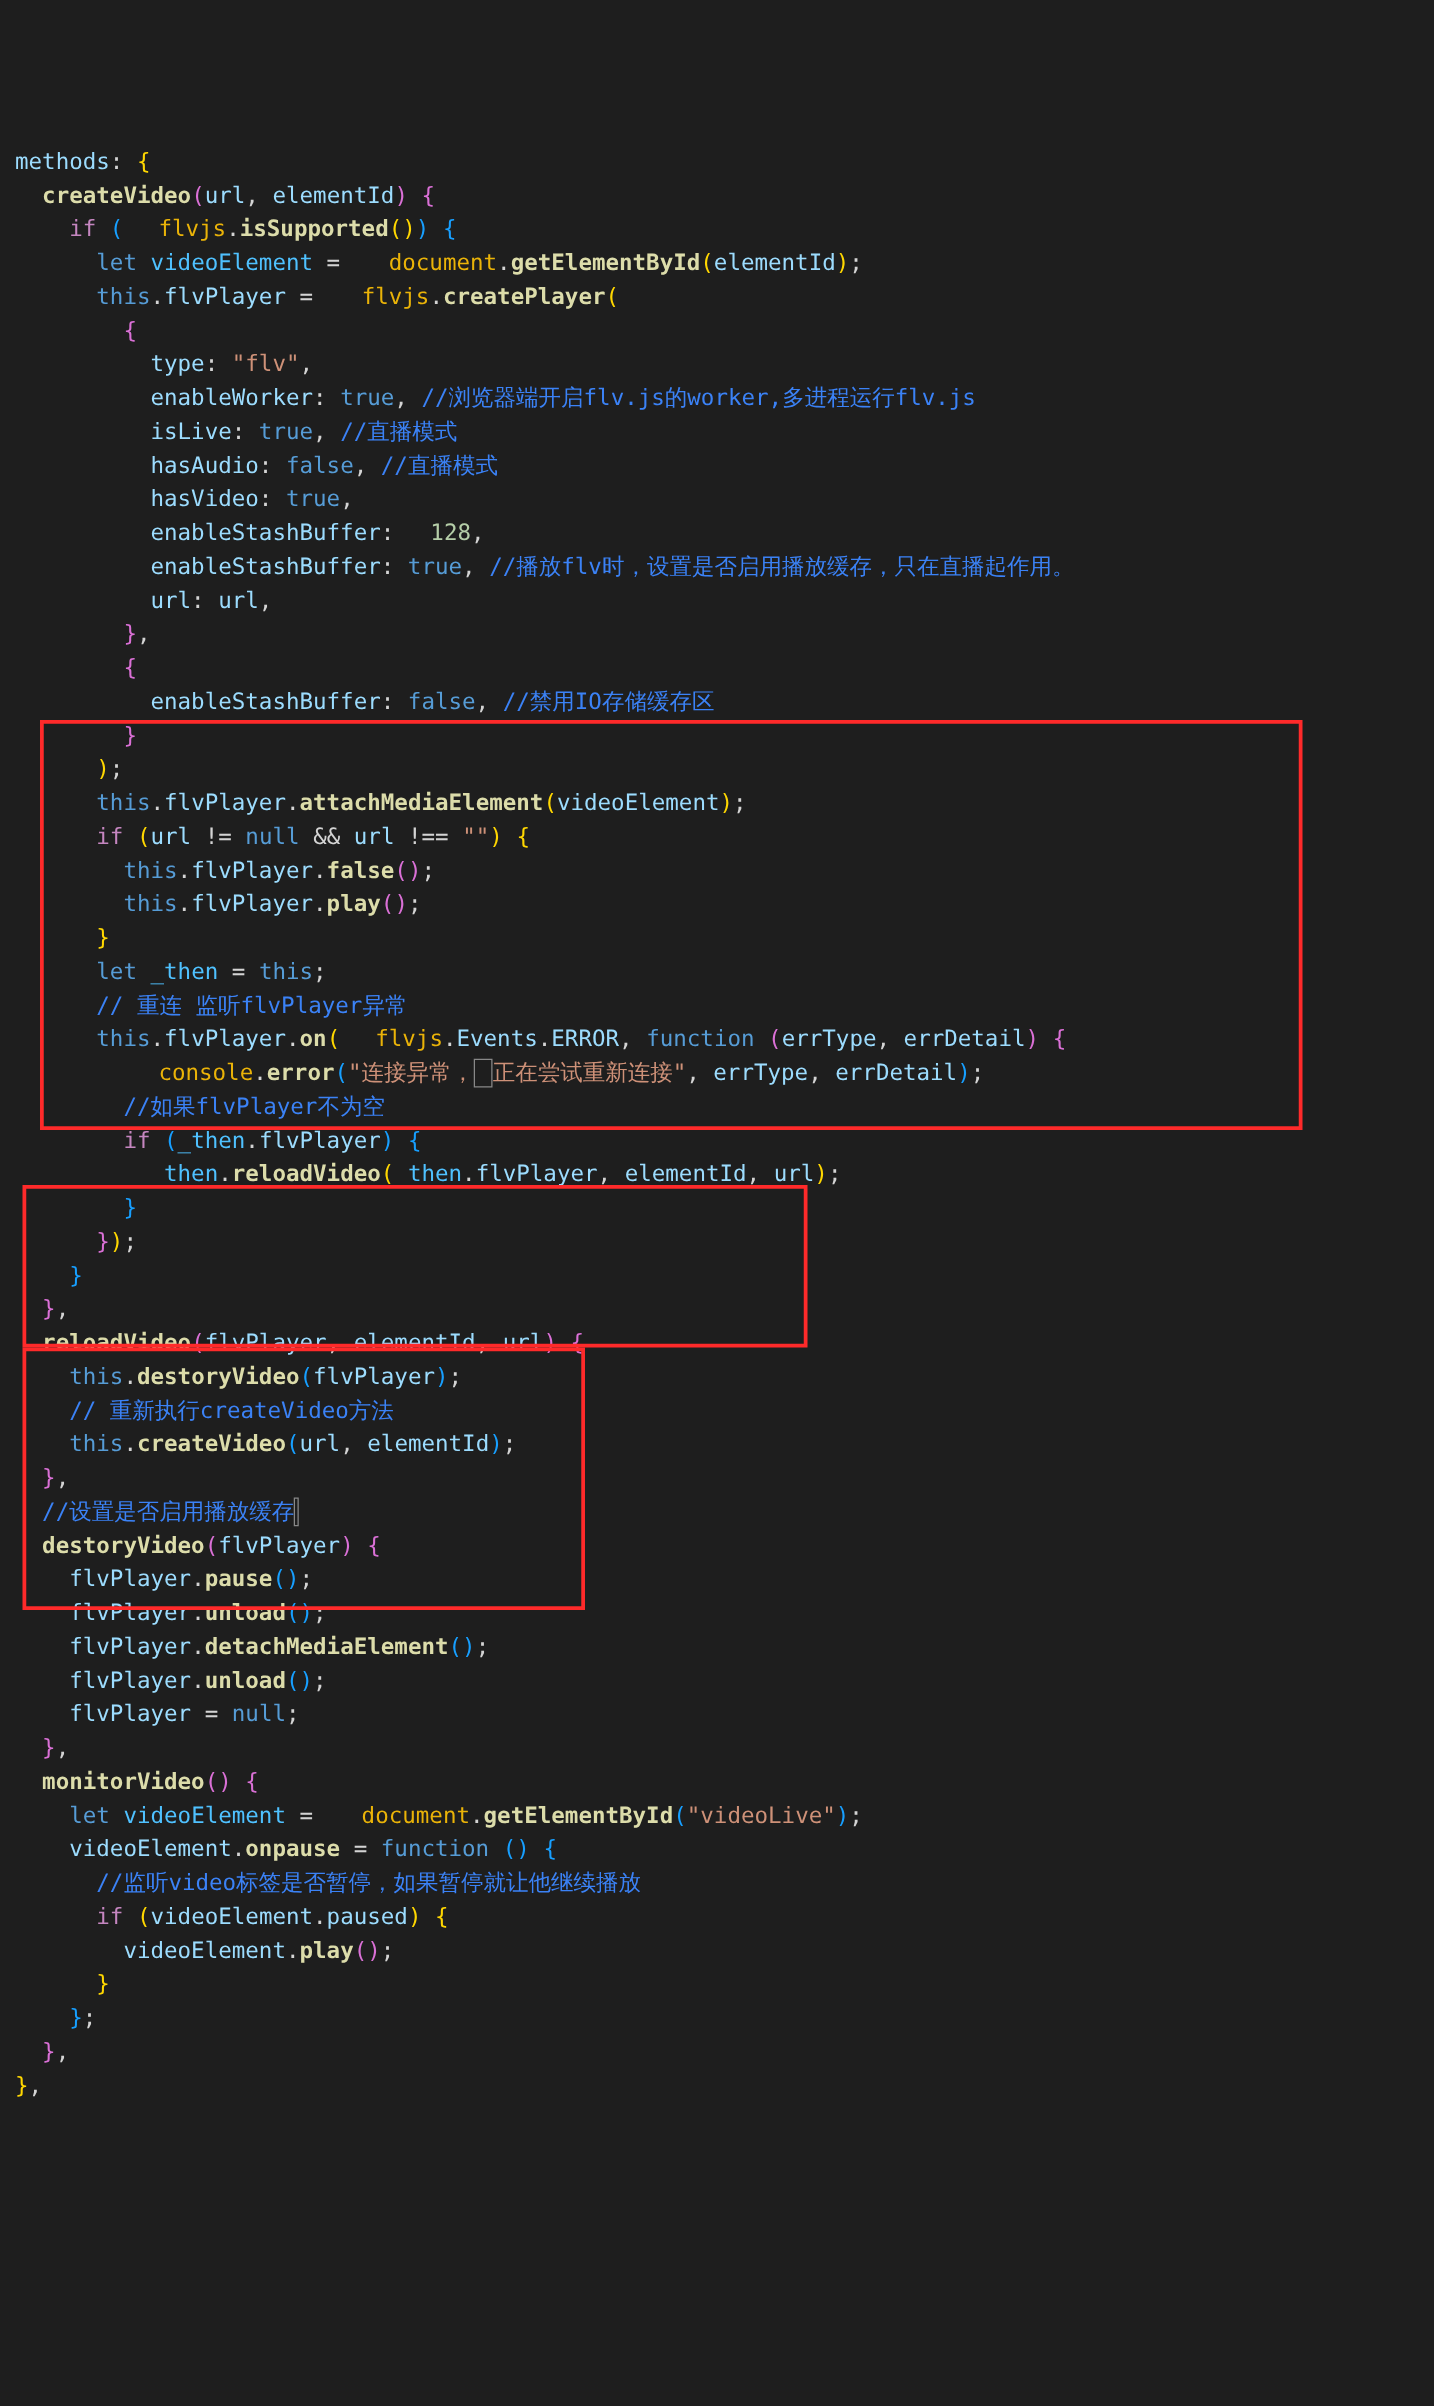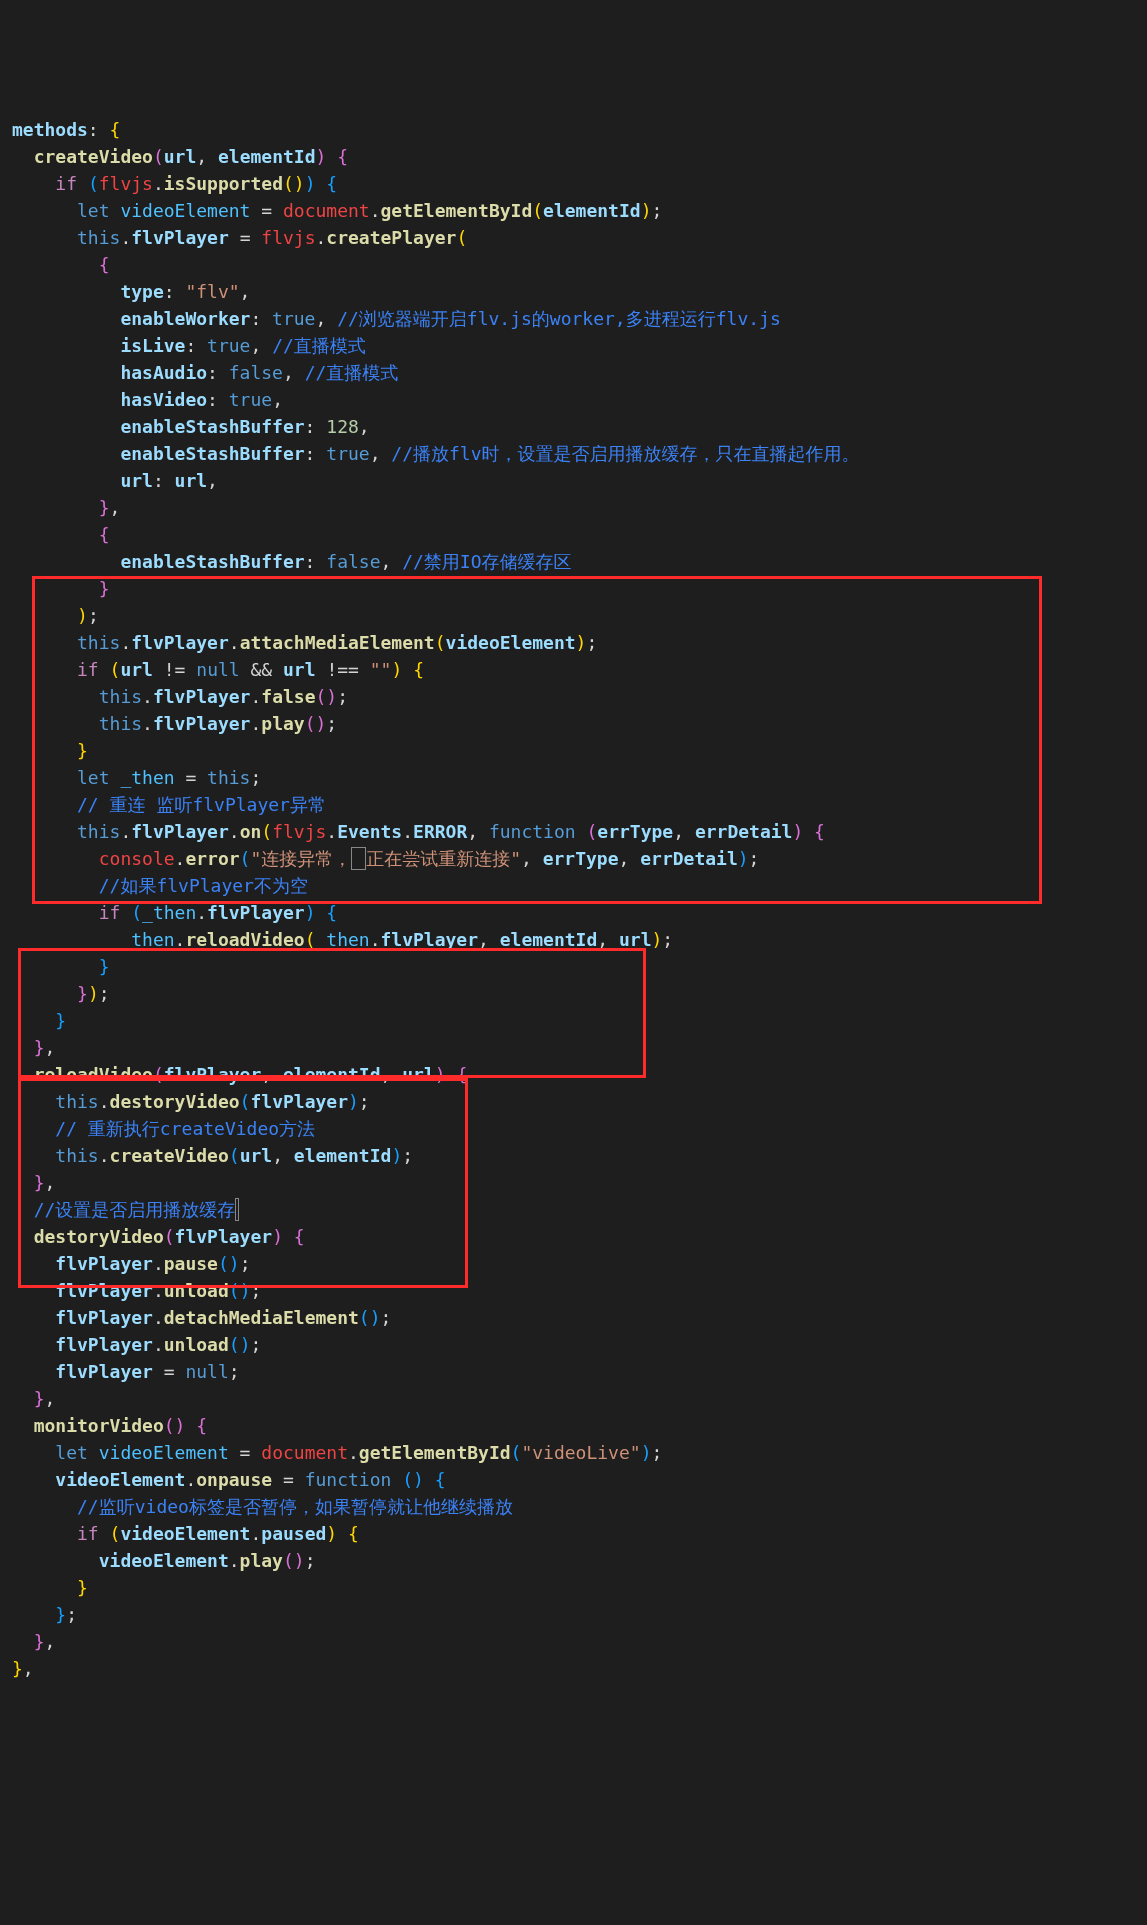--- a/index.html
+++ b/index.html
@@ -9,26 +9,26 @@
     font-size: 18px;
     line-height: 1.5;
     color: #d4d4d4;
     padding: 8px 0 8px 12px;
     white-space: pre;
     position: relative;
   }
   .kw   { color: #569cd6; }   
   .ctrl { color: #c586c0; }   
   .fn   { color: #dcdcaa; font-weight: bold; }   
-  .prop { color: #9cdcfe; font-weight: bold; }   
+  .prop { color: #9cdcfe; }   
   .var  { color: #4fc1ff; }   
   .str  { color: #ce9178; }   
   .cmt  { color: #3b82f6; }   
-  .num  { color: #b5cea8; }   
-  .cls  { color: #ef4444; }   
+  .num  { color: #b5cea8; margin-left: 18px; }   
+  .cls  { color: #eab308; margin-left: 28px; }   
   .brc1 { color: #ffd700; }   
   .brc2 { color: #da70d6; }   
   .brc3 { color: #179fff; }   
   .pun  { color: #d4d4d4; }
   .cursor { border:1px solid #888; padding:0 1px; }
 
   .hl {
     position: absolute;
     border: 3px solid #ff2a2a;
     pointer-events: none;

